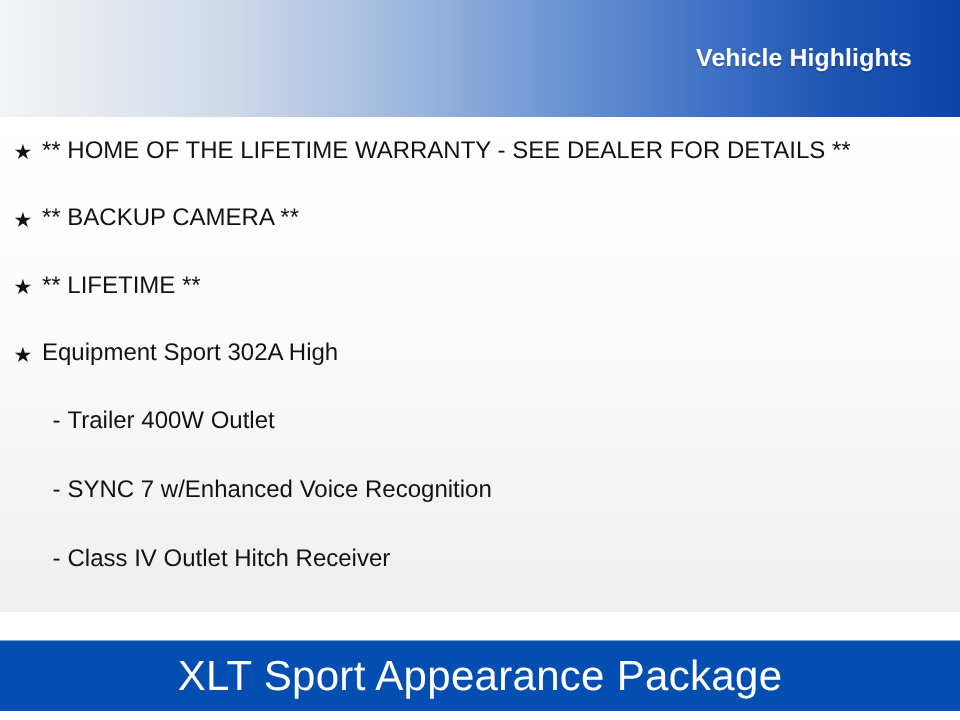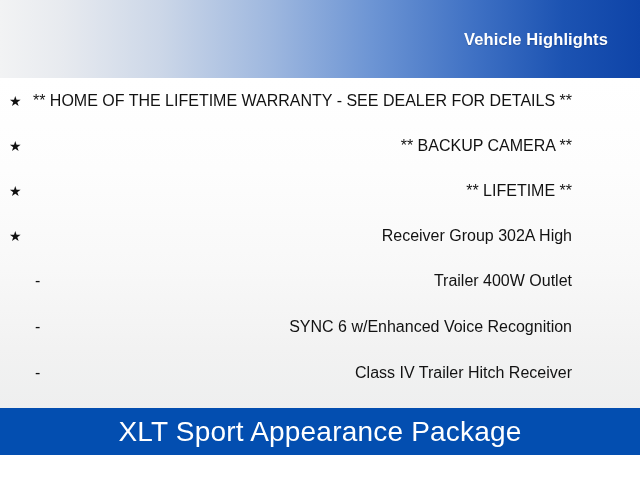--- a/index.html
+++ b/index.html
@@ -81,21 +81,20 @@
     font-size: 14px;
     line-height: 22px;
     color: #111111;
     text-align: left;
     padding-left: 1px;
     box-sizing: border-box;
   }
   .hl-text {
     flex: 1 1 auto;
     padding-right: 42px;
-    text-align: right;
   }
 
   
   .hl-item.sub {
     margin: 0 0 24px 0;
     padding-left: 26px;
   }
   .hl-item.sub .hl-bullet {
     flex: 0 0 11px;
     width: 11px;
@@ -103,20 +102,21 @@
   }
 
   
   .footer {
     height: 47px;
     flex: 0 0 47px;
     background: #034eb0;
     display: flex;
     align-items: center;
     justify-content: center;
+    margin-top: 19px;
   }
   .footer-title {
     color: #ffffff;
     font-size: 28px;
     font-weight: normal;
     line-height: 30px;
     white-space: nowrap;
     letter-spacing: 0.2px;
   }
 </style>
@@ -142,36 +142,36 @@
         <span class="hl-text">** BACKUP CAMERA **</span>
       </li>
 
       <li class="hl-item">
         <span class="hl-bullet">★</span>
         <span class="hl-text">** LIFETIME **</span>
       </li>
 
       <li class="hl-item">
         <span class="hl-bullet">★</span>
-        <span class="hl-text">Receiver Group 302A High</span>
+        <span class="hl-text">Equipment Sport 302A High</span>
       </li>
 
       <li class="hl-item sub">
         <span class="hl-bullet">-</span>
         <span class="hl-text">Trailer 400W Outlet</span>
       </li>
 
       <li class="hl-item sub">
         <span class="hl-bullet">-</span>
-        <span class="hl-text">SYNC 6 w/Enhanced Voice Recognition</span>
+        <span class="hl-text">SYNC 7 w/Enhanced Voice Recognition</span>
       </li>
 
       <li class="hl-item sub">
         <span class="hl-bullet">-</span>
-        <span class="hl-text">Class IV Trailer Hitch Receiver</span>
+        <span class="hl-text">Class IV Outlet Hitch Receiver</span>
       </li>
 
     </ul>
   </div>
 
   <div class="footer">
     <div class="footer-title">XLT Sport Appearance Package</div>
   </div>
 
 </div>

